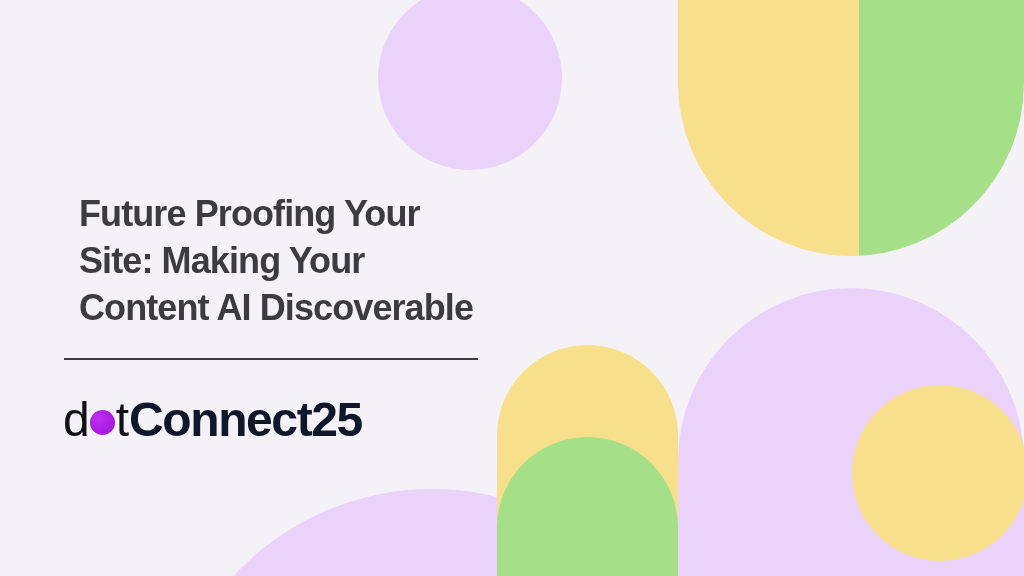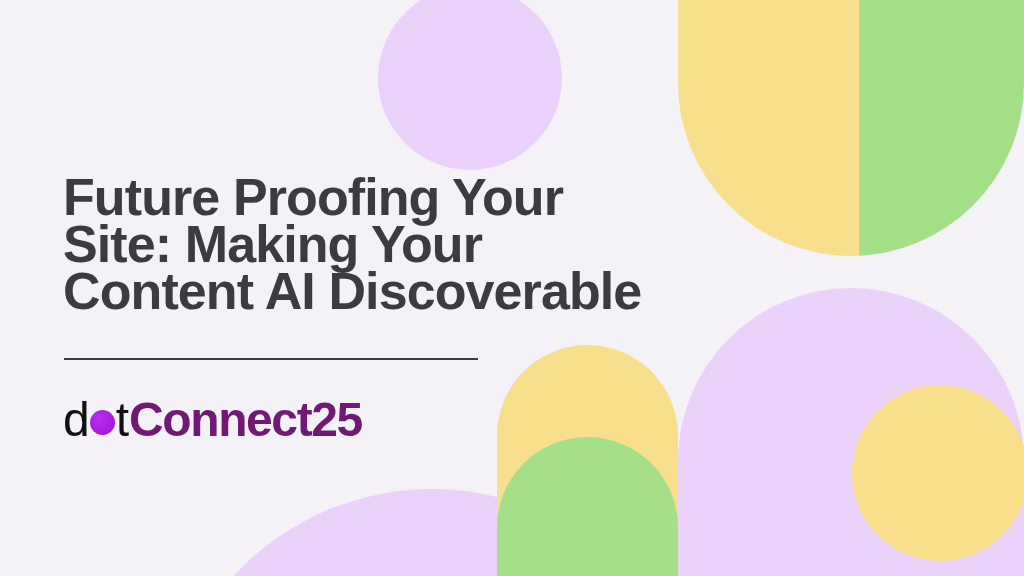--- a/index.html
+++ b/index.html
@@ -115,22 +115,22 @@
     top: 0;
     width: 600px;
     height: 100%;
   }
 
   .title {
     position: absolute;
     top: 174px;
     left: 0;
     width: 580px;
-    margin: 0;
-    font-size: 52px;
+    margin: 16px;
+    font-size: 36px;
     line-height: 47px;
     font-weight: 700;
     letter-spacing: -0.9px;
     color: #3c3c3e;
     white-space: pre-line;
   }
 
   .divider {
     position: absolute;
     left: 1px;
@@ -170,21 +170,21 @@
     background: radial-gradient(circle at 35% 35%, #bd2df2 0%, #a718e0 70%, #9c12d6 100%);
     margin: 0 1px;
     position: relative;
     top: -1px;
   }
 
   .logo-brand {
     font-size: 48px;
     font-weight: 700;
     letter-spacing: -1.4px;
-    color: #701a75;
+    color: #0f172a;
     margin-left: 1px;
   }
 </style>
 </head>
 <body>
 
 <div id="slide">
 
   <div class="deco deco-circle-lavender-top"></div>
 

